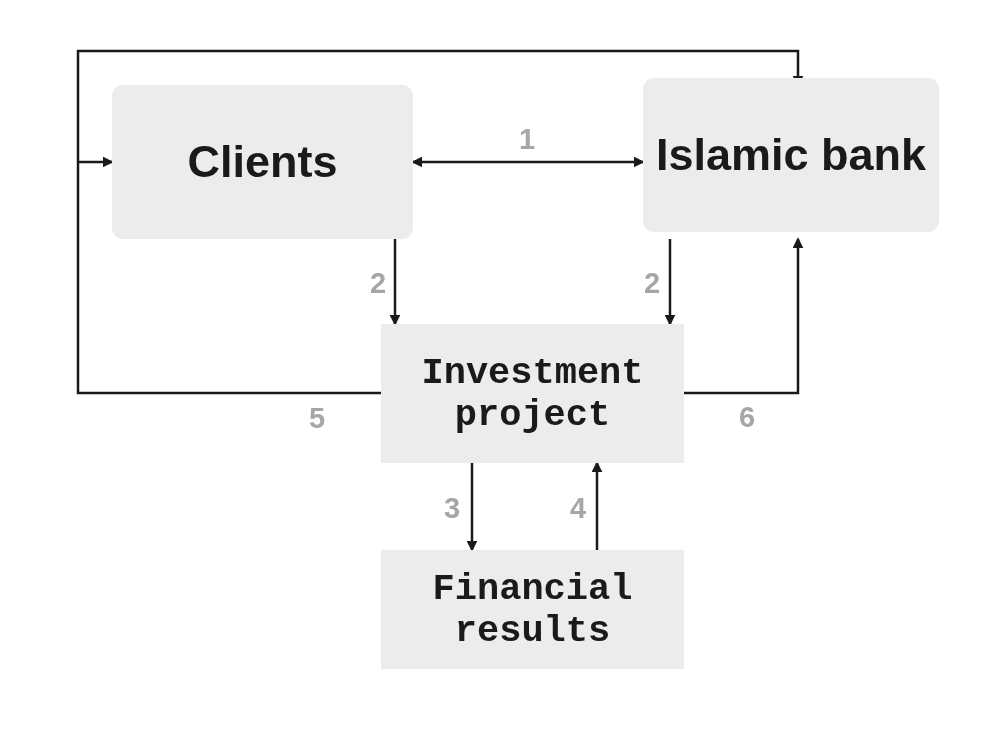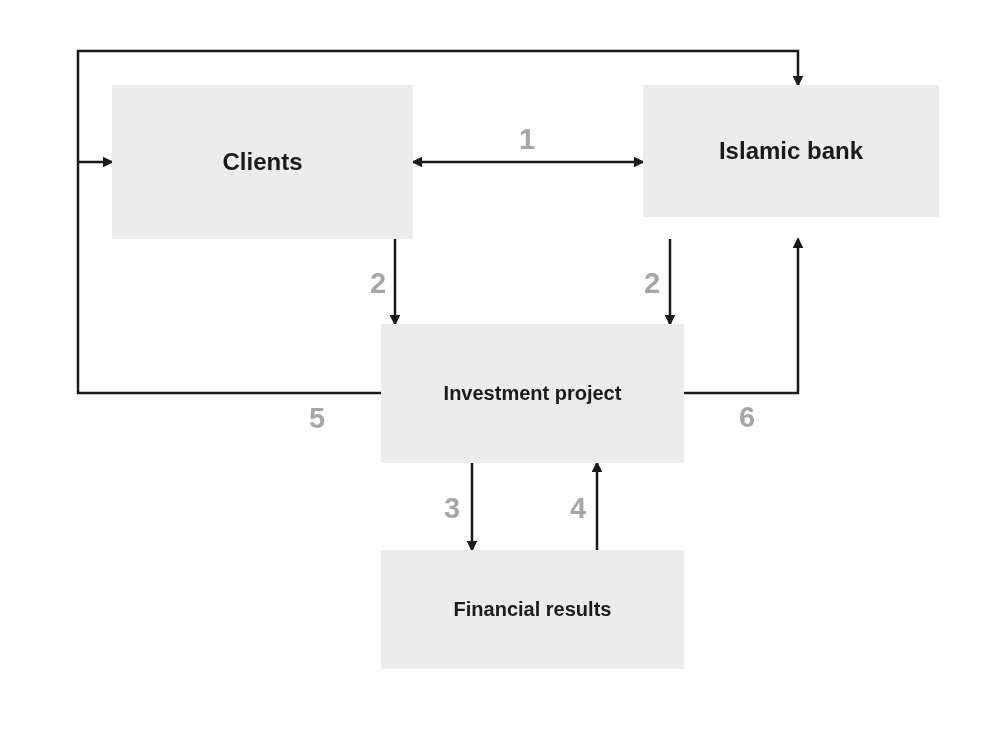--- a/index.html
+++ b/index.html
@@ -42,24 +42,24 @@
     position: absolute;
     z-index: 2;
     background: var(--node-fill);
     color: var(--node-text);
     display: flex;
     align-items: center;
     justify-content: center;
     font-weight: bold;
     text-align: center;
   }
-  .node-large { font-size: 24px; }
-  .node-medium { font-size: 20px; }
+  .node-large { font-size: 45px; border-radius: 11px; }
+  .node-medium { font-size: 37px; font-family: Liberation Mono, monospace; }
   .node-clients   { left: 112px; top: 85px;  width: 301px; height: 154px; }
-  .node-islamic   { left: 643px; top: 85px;  width: 296px; height: 132px; }
+  .node-islamic   { left: 643px; top: 78px;  width: 296px; height: 154px; }
   .node-invest    { left: 381px; top: 324px; width: 303px; height: 139px; }
   .node-financial { left: 381px; top: 550px; width: 303px; height: 119px; }
   .edge-label {
     position: absolute;
     z-index: 3;
     transform: translate(-50%, -50%);
     font-weight: bold;
     font-size: 29px;
     color: var(--edge-label);
     line-height: 1;

